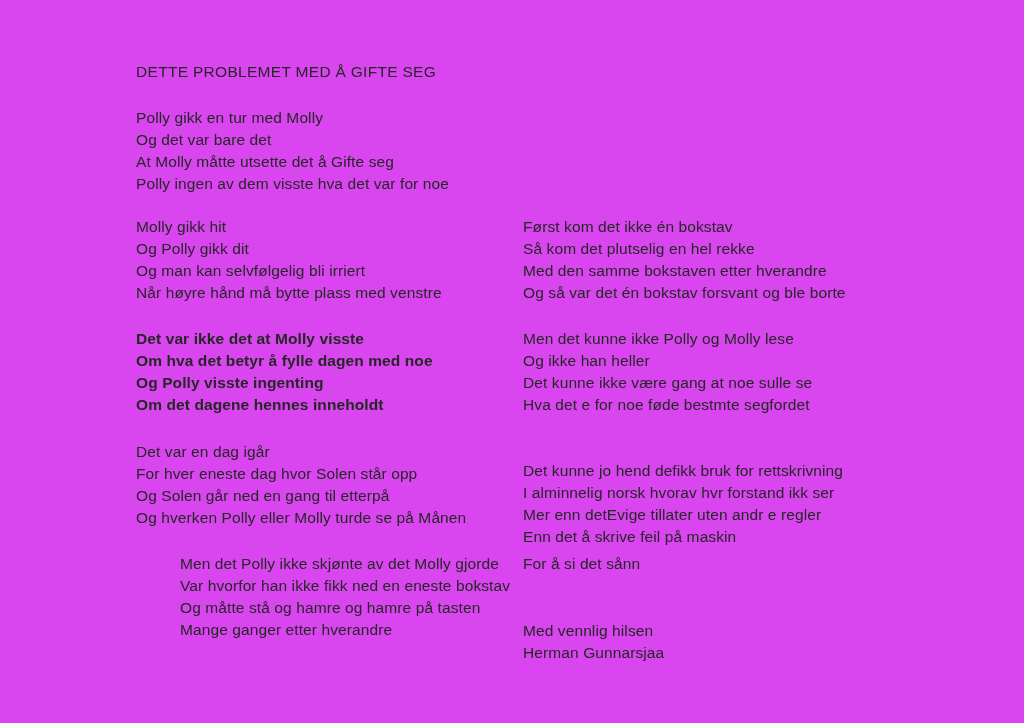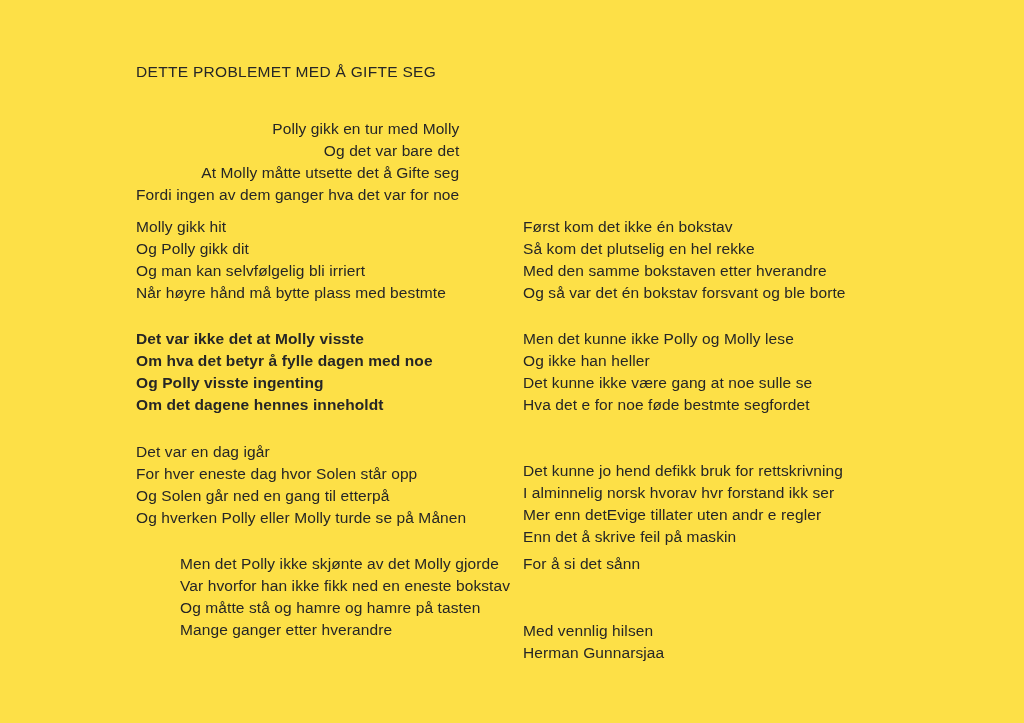--- a/index.html
+++ b/index.html
@@ -1,51 +1,51 @@
 <!DOCTYPE html>
 <html><head>
 <meta charset="utf-8">
 <style>
   * { margin: 0; padding: 0; box-sizing: border-box; }
   html, body { background: #ffffff; }
   .page {
     position: relative;
     width: 1024px;
     height: 723px;
-    background: #fde047;
+    background: #d946ef;
     overflow: hidden;
     font-family: "Liberation Sans", "DejaVu Sans", sans-serif;
     font-size: 15.5px;
     line-height: 22px;
     color: #262626;
     letter-spacing: 0.1px;
   }
   .abs { position: absolute; }
   .title { font-size: 15.5px; letter-spacing: 0.3px; }
   .stanza div { white-space: nowrap; }
 </style>
 </head>
 <body>
 
 <div class="page">
 
   <div class="abs title" style="left:136px; top:61px;">DETTE PROBLEMET MED Å GIFTE SEG</div>
 
-  <div class="abs stanza" style="left:136px; top:118px;text-align:right;">
+  <div class="abs stanza" style="left:136px; top:107px;">
     <div>Polly gikk en tur med Molly</div>
     <div>Og det var bare det</div>
     <div>At Molly måtte utsette det å Gifte seg</div>
-    <div>Fordi ingen av dem ganger hva det var for noe</div>
+    <div>Polly ingen av dem visste hva det var for noe</div>
   </div>
 
   <div class="abs stanza" style="left:136px; top:216px;">
     <div>Molly gikk hit</div>
     <div>Og Polly gikk dit</div>
     <div>Og man kan selvfølgelig bli irriert</div>
-    <div>Når høyre hånd må bytte plass med bestmte</div>
+    <div>Når høyre hånd må bytte plass med venstre</div>
   </div>
 
   <div class="abs stanza" style="left:136px; top:328px;font-weight:bold;">
     <div>Det var ikke det at Molly visste</div>
     <div>Om hva det betyr å fylle dagen med noe</div>
     <div>Og Polly visste ingenting</div>
     <div>Om det dagene hennes inneholdt</div>
   </div>
 
   <div class="abs stanza" style="left:136px; top:441px;">

